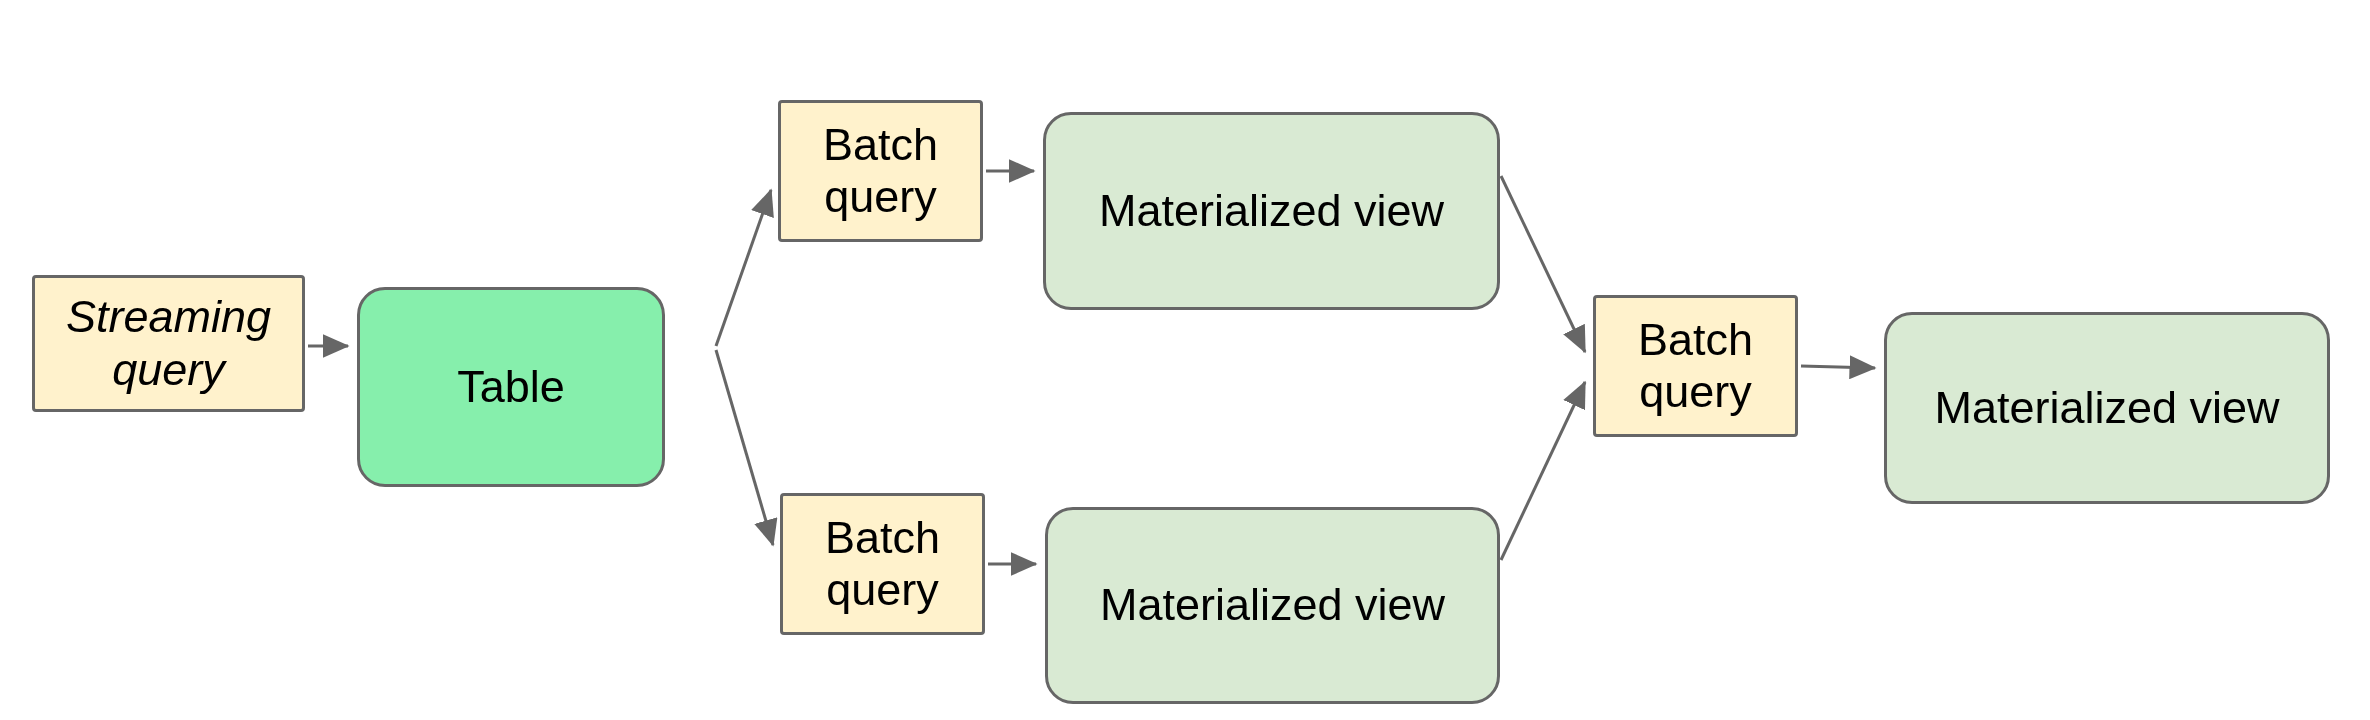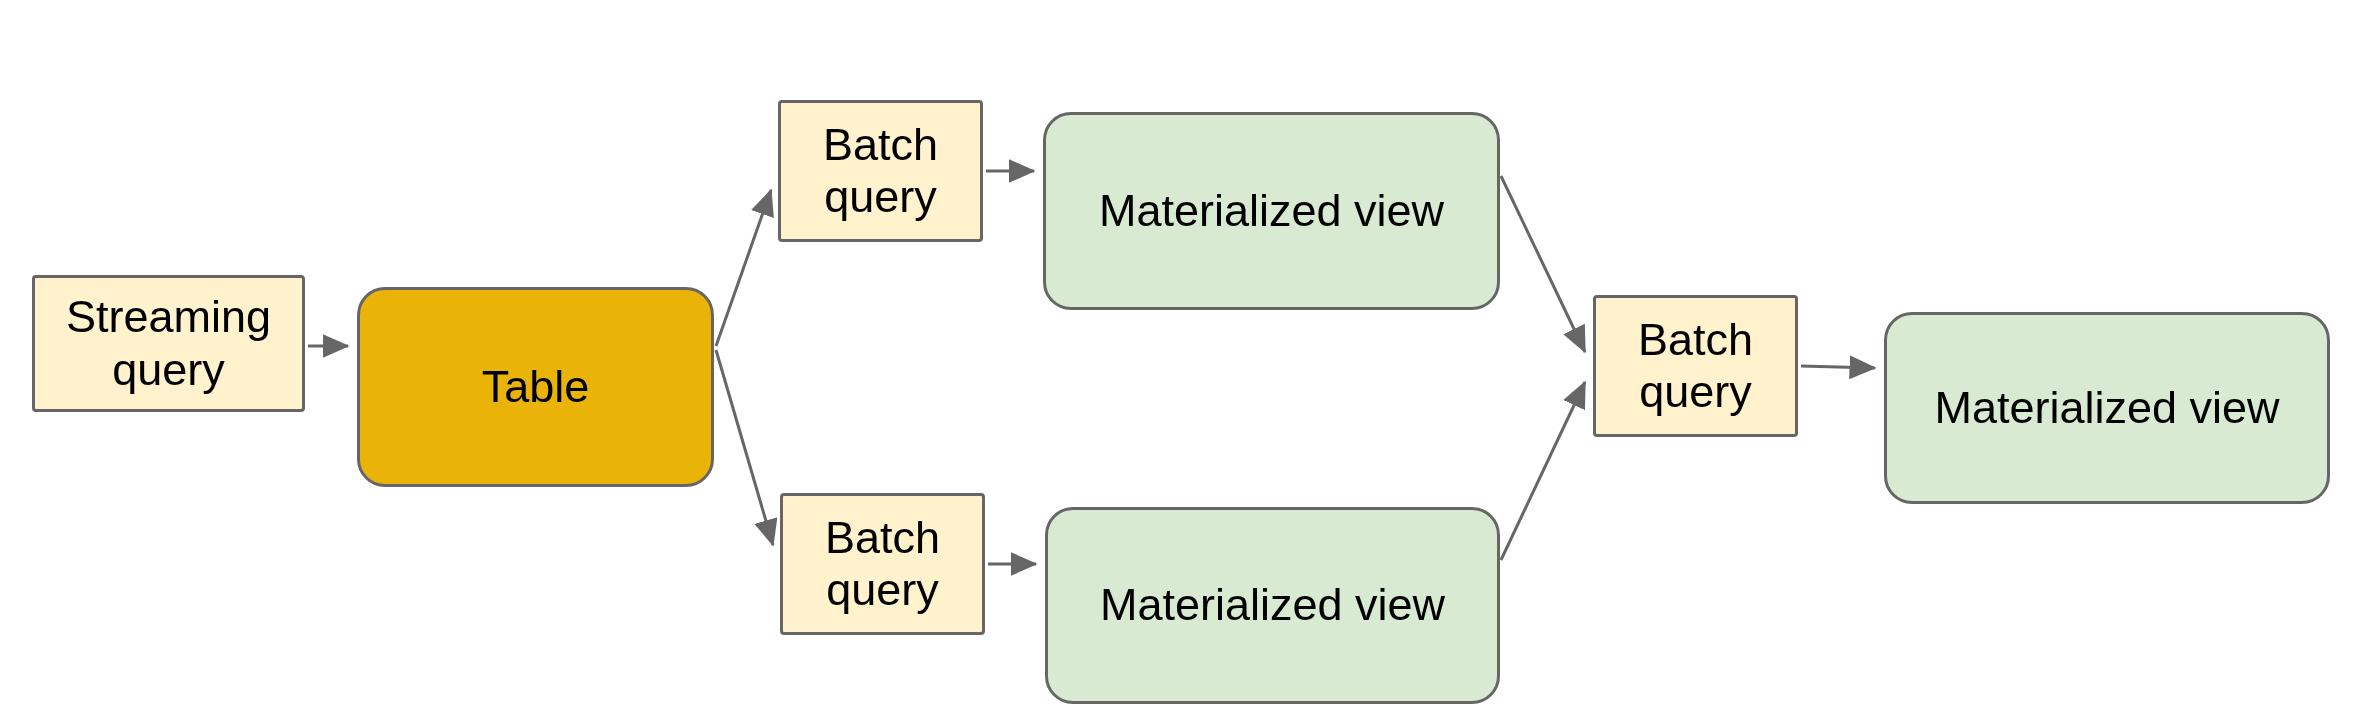--- a/index.html
+++ b/index.html
@@ -65,24 +65,24 @@
         <line x1="716" y1="346" x2="771" y2="190" stroke="#666666" stroke-width="3" marker-end="url(#arrowhead)"></line>
         <line x1="716" y1="350" x2="773" y2="545" stroke="#666666" stroke-width="3" marker-end="url(#arrowhead)"></line>
         <line x1="986" y1="171" x2="1034" y2="171" stroke="#666666" stroke-width="3" marker-end="url(#arrowhead)"></line>
         <line x1="988" y1="564" x2="1036" y2="564" stroke="#666666" stroke-width="3" marker-end="url(#arrowhead)"></line>
         <line x1="1501" y1="176" x2="1585" y2="352" stroke="#666666" stroke-width="3" marker-end="url(#arrowhead)"></line>
         <line x1="1501" y1="560" x2="1585" y2="382" stroke="#666666" stroke-width="3" marker-end="url(#arrowhead)"></line>
         <line x1="1801" y1="366" x2="1875" y2="368" stroke="#666666" stroke-width="3" marker-end="url(#arrowhead)"></line>
       </g>
   </svg>
   <div id="nodes">
-      <div class="node query" style="left: 32px; top: 275px; width: 273px; height: 137px; background: rgb(255, 242, 204); border-color: rgb(102, 102, 102); color: rgb(0, 0, 0);">
+      <div class="node query" style="left: 32px; top: 275px; width: 273px; height: 137px; background: rgb(255, 242, 204); border-color: rgb(102, 102, 102); color: rgb(0, 0, 0); font-style: italic;">
         <span class="label">Streaming query</span>
       </div>
-      <div class="node entity" style="left: 357px; top: 248px; width: 357px; height: 200px; background: #eab308; border-color: rgb(102, 102, 102); color: rgb(0, 0, 0);">
+      <div class="node entity" style="left: 357px; top: 248px; width: 308px; height: 200px; background: #86efac; border-color: rgb(102, 102, 102); color: rgb(0, 0, 0);">
         <span class="label">Table</span>
       </div>
       <div class="node query" style="left: 778px; top: 100px; width: 205px; height: 142px; background: rgb(255, 242, 204); border-color: rgb(102, 102, 102); color: rgb(0, 0, 0);">
         <span class="label">Batch query</span>
       </div>
       <div class="node entity" style="left: 1043px; top: 73px; width: 457px; height: 198px; background: rgb(217, 234, 211); border-color: rgb(102, 102, 102); color: rgb(0, 0, 0);">
         <span class="label">Materialized view</span>
       </div>
       <div class="node query" style="left: 780px; top: 493px; width: 205px; height: 142px; background: rgb(255, 242, 204); border-color: rgb(102, 102, 102); color: rgb(0, 0, 0);">
         <span class="label">Batch query</span>

